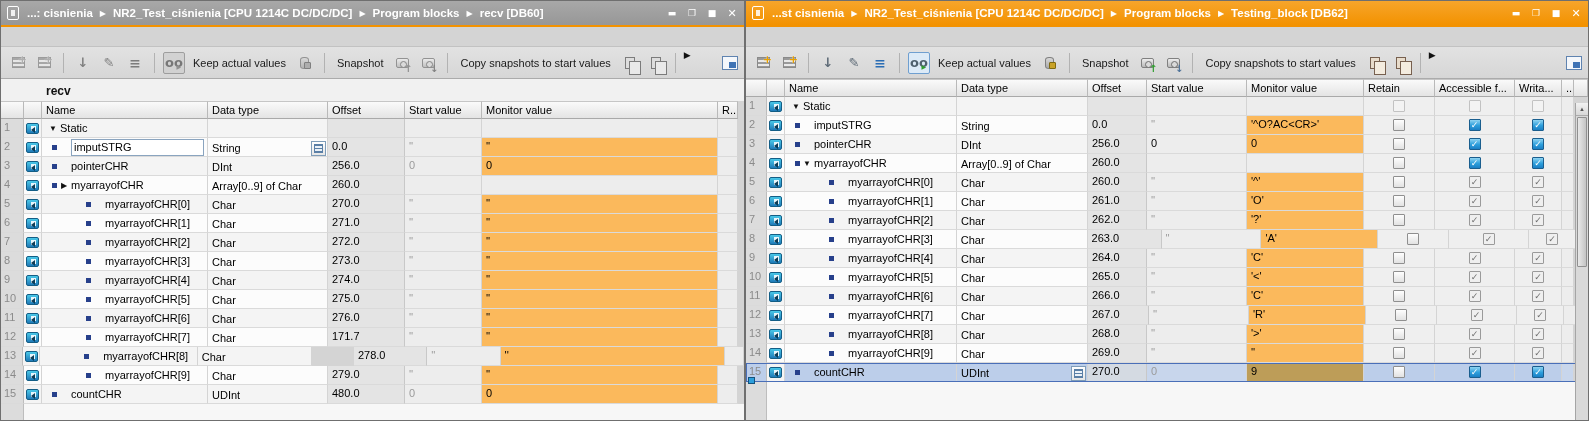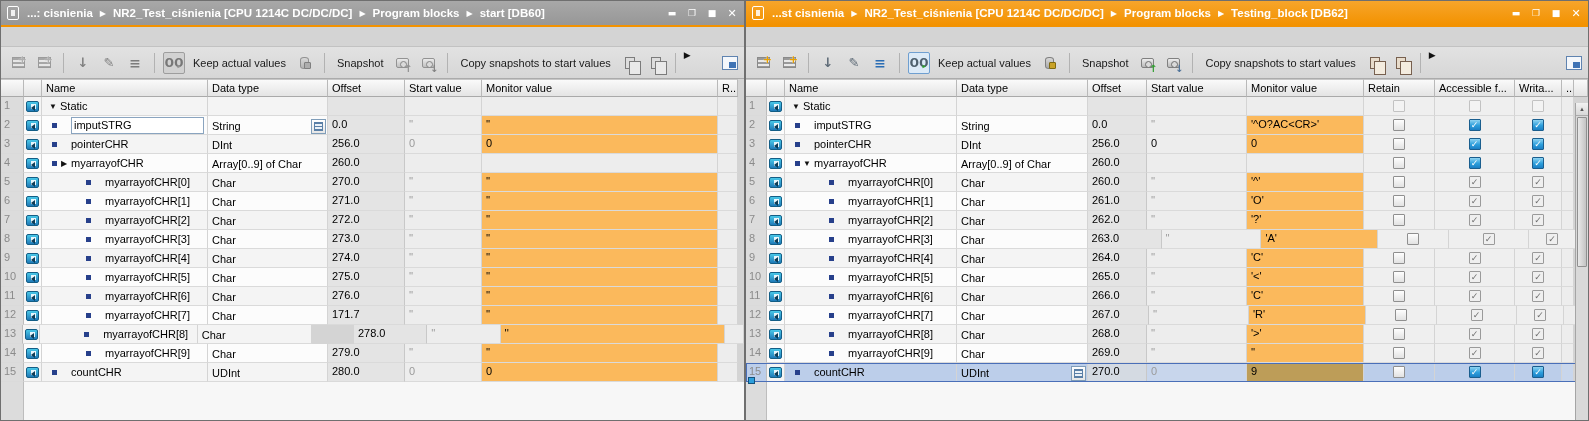--- a/index.html
+++ b/index.html
@@ -37,21 +37,21 @@
     position:relative; font-family:"DejaVu Sans",sans-serif; flex:0 0 auto; }
   .toolbar.inactive .ticon { filter:grayscale(1) opacity(.8); }
   .rows-glyph { width:13px; height:11px; background:
      repeating-linear-gradient(#9A9A9A 0 2px, #E9E9E9 2px 4px); border:1px solid #8A8A8A; }
   .plus-badge { position:absolute; right:2px; top:1px; color:#E8A000; font-weight:bold; font-size:11px;
     text-shadow:0 0 1px #fff; }
   .glyph-blue { color:#2A6DB5; font-weight:bold; font-size:14px; }
   .glyph-gray { color:#5E6B77; font-weight:bold; font-size:13px; }
   .monitor-box { border:1px solid #6F9FD0; background:#DCEAF7; border-radius:2px; }
   .toolbar.inactive .monitor-box { border-color:#8E8E8E; background:#CFCFCF; }
-  .goggles { font-size:16px; font-weight:bold; color:#50616E; letter-spacing:0px;font-family:Liberation Mono, monospace; }
+  .goggles { font-size:13px; font-weight:bold; color:#50616E; letter-spacing:0px; }
   .goggles::after { content:"▶"; color:#2F9E2F; font-size:6px; position:absolute; right:3px; bottom:3px; }
   .cyl { width:9px; height:12px; background:linear-gradient(#D8D8D8,#A9A9A9); border:1px solid #7F7F7F;
     border-radius:4px/3px; position:relative; }
   .cyl::after { content:""; position:absolute; right:-3px; bottom:-1px; width:5px; height:5px;
     background:#C9A227; border:1px solid #7F6A10; border-radius:1px; }
   .cam { width:13px; height:10px; background:linear-gradient(#EDEDED,#B9B9B9); border:1px solid #808080;
     border-radius:2px; position:relative; }
   .cam::before { content:""; position:absolute; left:3px; top:2px; width:5px; height:5px;
     border:1px solid #707070; border-radius:50%; background:#DADADA; }
   .arrow-up, .arrow-dn { position:absolute; right:1px; bottom:0px; font-size:10px; font-weight:bold; }
@@ -138,21 +138,21 @@
     <div class="win" style="left: 0px; width: 745px;">
       <div class="titlebar inactive">
         <span class="win-icon"></span>
         <div class="crumbs">
           <span class="crumb">...: cisnienia</span>
           <span class="crumb-sep">▶</span>
           <span class="crumb">NR2_Test_ciśnienia [CPU 1214C DC/DC/DC]</span>
           <span class="crumb-sep">▶</span>
           <span class="crumb">Program blocks</span>
           <span class="crumb-sep">▶</span>
-          <span class="crumb">start [DB60]</span>
+          <span class="crumb">recv [DB60]</span>
         </div>
         <div class="win-controls">
           <span class="wc">▬</span>
           <span class="wc">❐</span>
           <span class="wc">■</span>
           <span class="wc close">✕</span>
         </div>
       </div>
       <div class="orange-line"></div>
       <div class="tb-gap"></div>
@@ -192,20 +192,23 @@
         <span class="ticon">
           <span class="copy-glyph"></span>
         </span>
         <span class="ticon">
           <span class="copy-glyph"></span>
         </span>
         <div class="tsep"></div>
         <span class="overflow">▶</span>
         <div class="tspacer"></div>
         <span class="detail-icon"></span>
+      </div>
+      <div class="block-title">
+        <span style="padding-left: 45px;">recv</span>
       </div>
       <div class="grid-header">
         <div class="gh" style="width: 23px;"></div>
         <div class="gh" style="width: 18px;"></div>
         <div class="gh" style="width: 166px;">Name</div>
         <div class="gh" style="width: 120px;">Data type</div>
         <div class="gh" style="width: 77px;">Offset</div>
         <div class="gh" style="width: 77px;">Start value</div>
         <div class="gh" style="width: 236px;">Monitor value</div>
         <div class="gh" style="width: 20px;">R...</div>
@@ -501,21 +504,21 @@
           <div class="cell c-plain" style="width: 166px; padding: 0px;">
             <div class="name-wrap" style="padding-left: 10px;">
               <span class="bullet"></span>
               <span class="tri-slot"></span>
               <span>countCHR</span>
             </div>
           </div>
           <div class="cell c-plain c-dt" style="width: 120px;">
             <span>UDInt</span>
           </div>
-          <div class="cell c-off" style="width: 77px;">280.0</div>
+          <div class="cell c-off" style="width: 77px;">480.0</div>
           <div class="cell c-start muted" style="width: 77px;">0</div>
           <div class="cell c-mon filled" style="width: 236px;">0</div>
           <div class="cell c-start" style="width: 20px;"></div>
         </div>
       </div>
       <div class="grid-footer">
         <div class="gf-num" style="width: 23px;"></div>
         <div class="gf-rest"></div>
       </div>
     </div>

